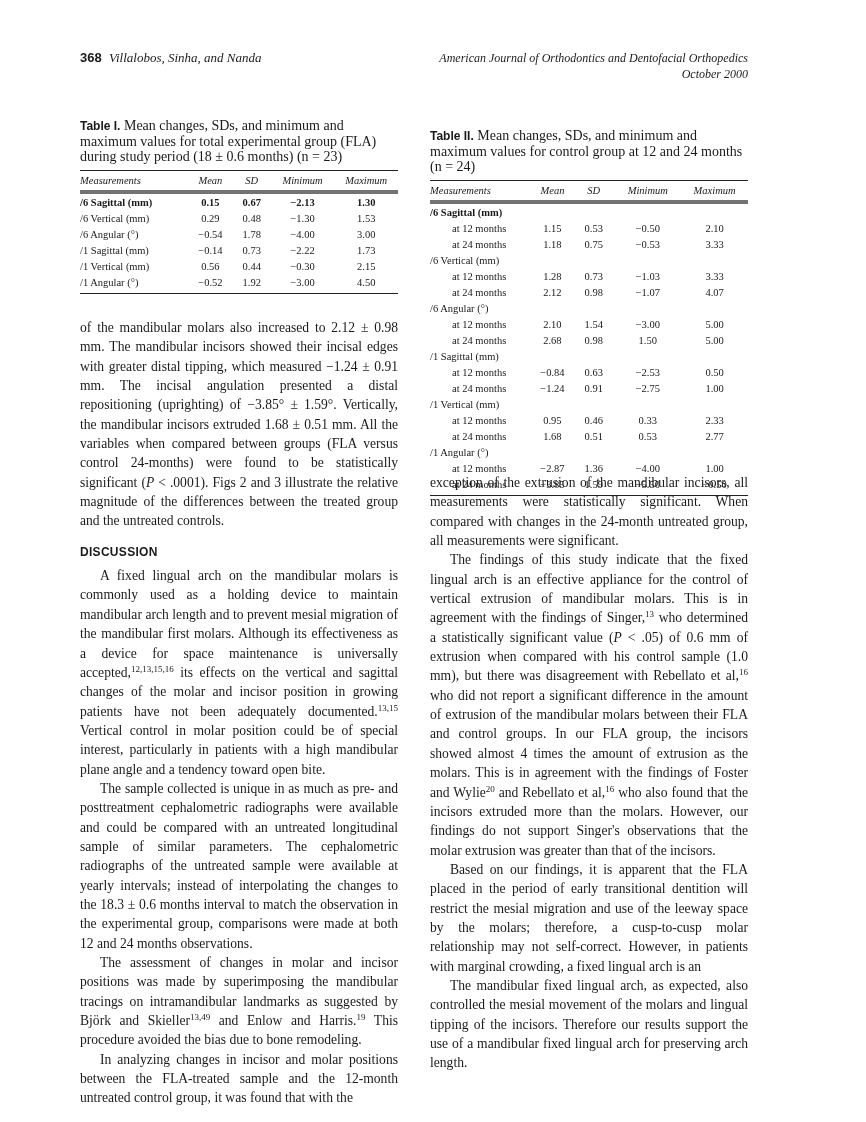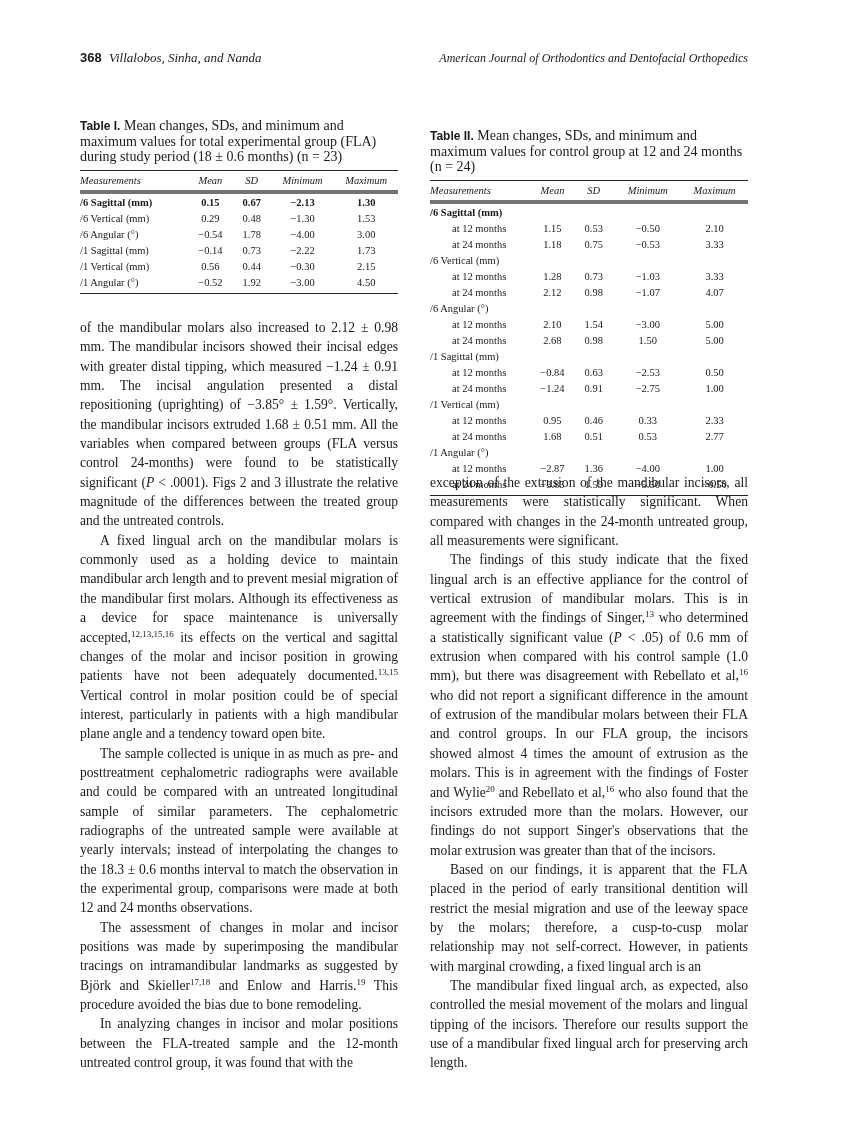--- a/index.html
+++ b/index.html
@@ -35,20 +35,21 @@
 </style>
 </head>
 <body>
 
 <div class="header-left">
   <span class="pnum">368</span>
   <span class="authors">Villalobos, Sinha, and Nanda</span>
 </div>
 <div class="header-right">
   <div>American Journal of Orthodontics and Dentofacial Orthopedics</div>
+  <div>October 2000</div>
 </div>
 
 <div class="col col-left" style="top:118px;">
   <p class="tcap"><span class="tlabel">Table I.</span><span> Mean changes, SDs, and minimum and maximum values for total experimental group (FLA) during study period (18 ± 0.6 months) (n = 23)</span></p>
   <table class="data">
     <thead>
       <tr>
         <th class="meas" style="width:34%;">Measurements</th>
         <th style="width:14%;">Mean</th>
         <th style="width:12%;">SD</th>
@@ -98,23 +99,24 @@
           <td>1.92</td>
           <td>−3.00</td>
           <td>4.50</td>
       </tr>
     </tbody>
   </table>
 </div>
 
 <div class="col col-left body-text" style="top:318px;">
   <p><span>of the mandibular molars also increased to 2.12 ± 0.98 mm. The mandibular incisors showed their incisal edges with greater distal tipping, which measured −1.24 ± 0.91 mm. The incisal angulation presented a distal repositioning (uprighting) of −3.85° ± 1.59°. Vertically, the mandibular incisors extruded 1.68 ± 0.51 mm. All the variables when compared between groups (FLA versus control 24-months) were found to be statistically significant (</span><i>P</i><span> &lt; .0001). Figs 2 and 3 illustrate the relative magnitude of the differences between the treated group and the untreated controls.</span></p>
+  <div class="h-discussion">DISCUSSION</div>
   <p class="indent"><span>A fixed lingual arch on the mandibular molars is commonly used as a holding device to maintain mandibular arch length and to prevent mesial migration of the mandibular first molars. Although its effectiveness as a device for space maintenance is universally accepted,</span><sup>12,13,15,16</sup><span> its effects on the vertical and sagittal changes of the molar and incisor position in growing patients have not been adequately documented.</span><sup>13,15</sup><span> Vertical control in molar position could be of special interest, particularly in patients with a high mandibular plane angle and a tendency toward open bite.</span></p>
   <p class="indent">The sample collected is unique in as much as pre- and posttreatment cephalometric radiographs were available and could be compared with an untreated longitudinal sample of similar parameters. The cephalometric radiographs of the untreated sample were available at yearly intervals; instead of interpolating the changes to the 18.3 ± 0.6 months interval to match the observation in the experimental group, comparisons were made at both 12 and 24 months observations.</p>
-  <p class="indent"><span>The assessment of changes in molar and incisor positions was made by superimposing the mandibular tracings on intramandibular landmarks as suggested by Björk and Skieller</span><sup>17,18</sup><span> and Enlow and Harris.</span><sup>19</sup><span> This procedure avoided the bias due to bone remodeling.</span></p>
+  <p class="indent"><span>The assessment of changes in molar and incisor positions was made by superimposing the mandibular tracings on intramandibular landmarks as suggested by Björk and Skieller</span><sup>13,49</sup><span> and Enlow and Harris.</span><sup>19</sup><span> This procedure avoided the bias due to bone remodeling.</span></p>
   <p class="indent">In analyzing changes in incisor and molar positions between the FLA-treated sample and the 12-month untreated control group, it was found that with the</p>
 </div>
 
 <div class="col col-right" style="top:128px;">
   <p class="tcap"><span class="tlabel">Table II.</span><span> Mean changes, SDs, and minimum and maximum values for control group at 12 and 24 months (n = 24)</span></p>
   <table class="data">
     <thead>
       <tr>
         <th class="meas" style="width:32%;">Measurements</th>
         <th style="width:13%;">Mean</th>

